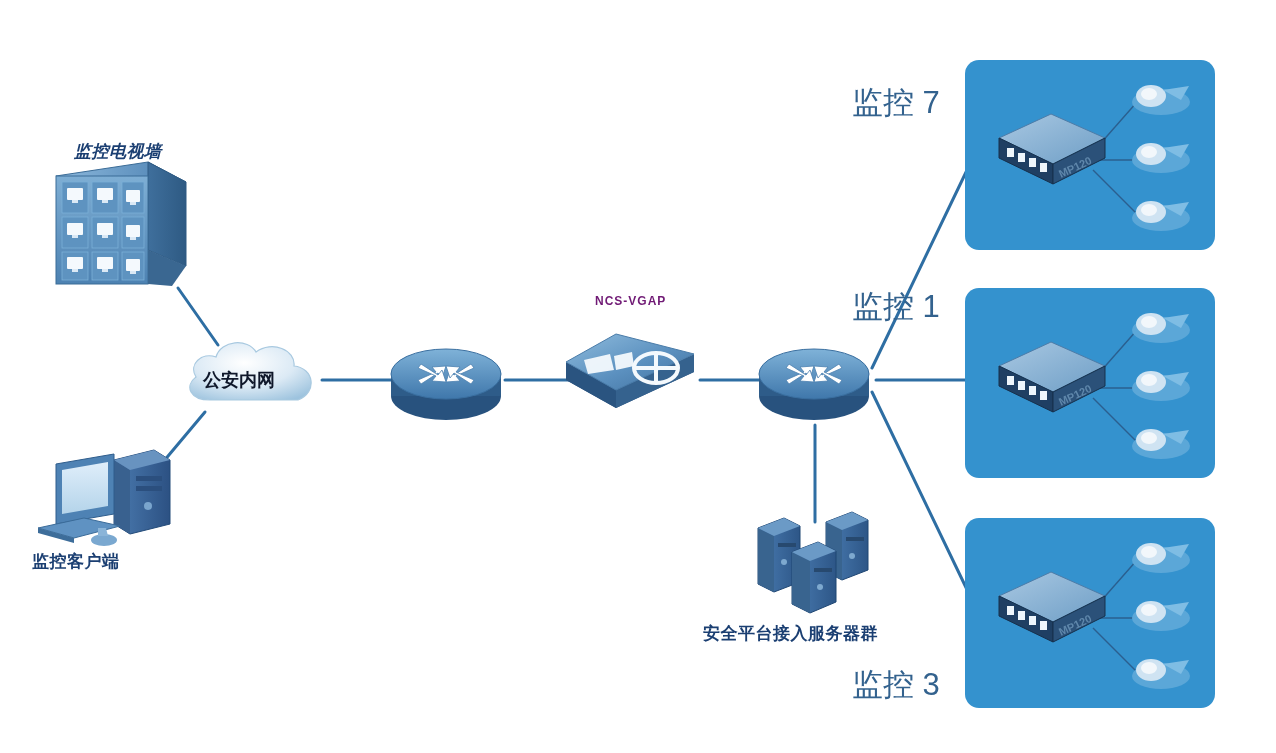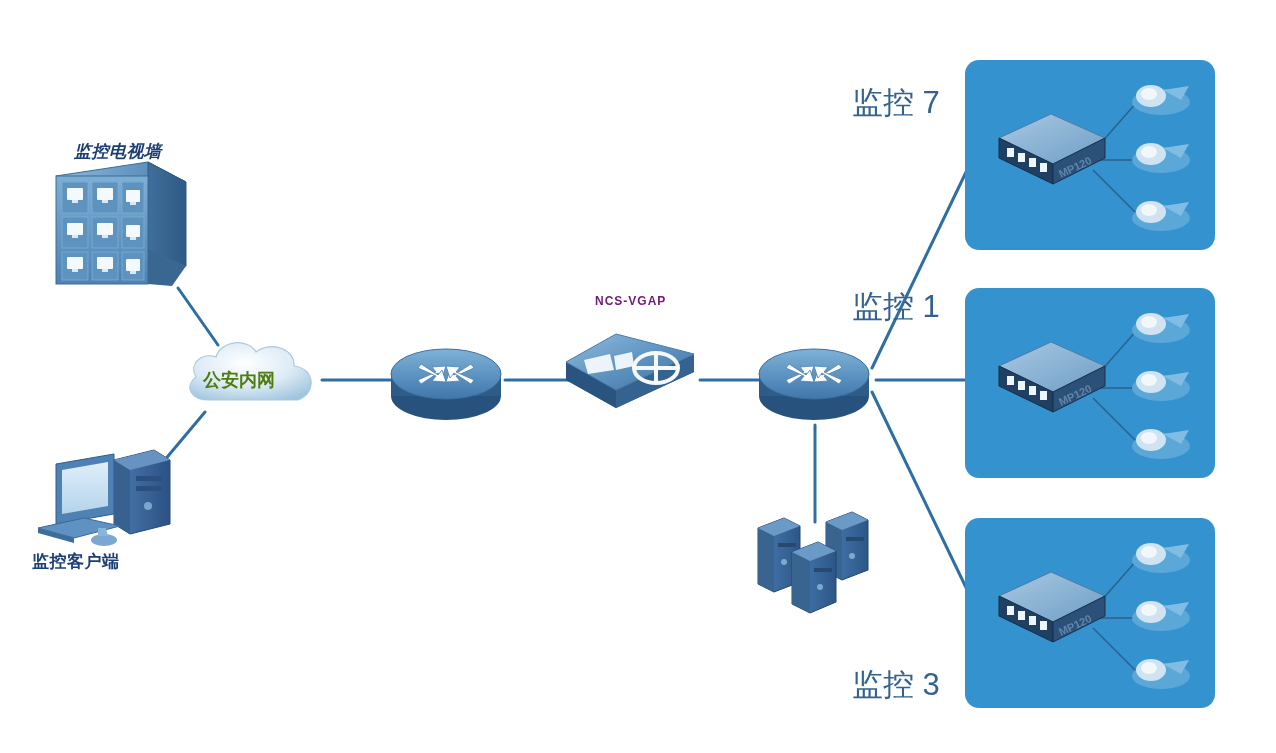--- a/index.html
+++ b/index.html
@@ -6,21 +6,21 @@
   html,body{margin:0;padding:0;background:#ffffff;}
   body{font-family:"Liberation Sans","DejaVu Sans",sans-serif;}
   #stage{position:relative;width:1276px;height:753px;background:#fff;overflow:hidden;}
   #links{position:absolute;left:0;top:0;width:1276px;height:753px;}
   .node{position:absolute;}
   .lbl{position:absolute;font-weight:bold;color:#1b3f72;white-space:nowrap;letter-spacing:.5px;}
   .lbl-cn{font-size:17px;}
   .lbl-lat{font-size:12px;color:#701a75;letter-spacing:1px;margin-left:18px;}
   .zone-lbl{position:absolute;font-size:31px;color:#33628e;white-space:nowrap;font-weight:normal;}
   .panel{position:absolute;background:#3492ce;border-radius:14px;}
-  .cloud-txt{position:absolute;font-size:18px;font-weight:bold;color:#4d7c0f;white-space:nowrap;font-family:Liberation Mono, monospace;}
+  .cloud-txt{position:absolute;font-size:18px;font-weight:bold;color:#0f172a;white-space:nowrap;font-family:Liberation Mono, monospace;}
   svg{display:block;overflow:visible;}
 </style>
 </head>
 <body>
 
 <div id="stage">
 
   <svg id="links" viewBox="0 0 1276 753">
     <g stroke="#2e6ea3" stroke-width="3" fill="none" stroke-linecap="round">
       <line x1="178" y1="288" x2="218" y2="345"></line>
@@ -376,14 +376,15 @@
 
       <g>
         <path d="M52 42 L78 32 L96 41 L96 92 L70 103 L52 94 Z" fill="url(#srvF)" stroke="#1f4673" stroke-width="1"></path>
         <path d="M52 42 L70 51 L70 103 L52 94 Z" fill="#39648f"></path>
         <path d="M52 42 L78 32 L96 41 L70 51 Z" fill="#6b9ac6"></path>
         <rect x="74" y="58" width="18" height="4" fill="#27496f"></rect>
         <circle cx="80" cy="77" r="3" fill="#7ea9cf"></circle>
       </g>
     </svg>
   </div>
+  <div class="lbl lbl-cn" style="left:703px;top:622px;">安全平台接入服务器群</div>
 
 </div>
 
 </body></html>

